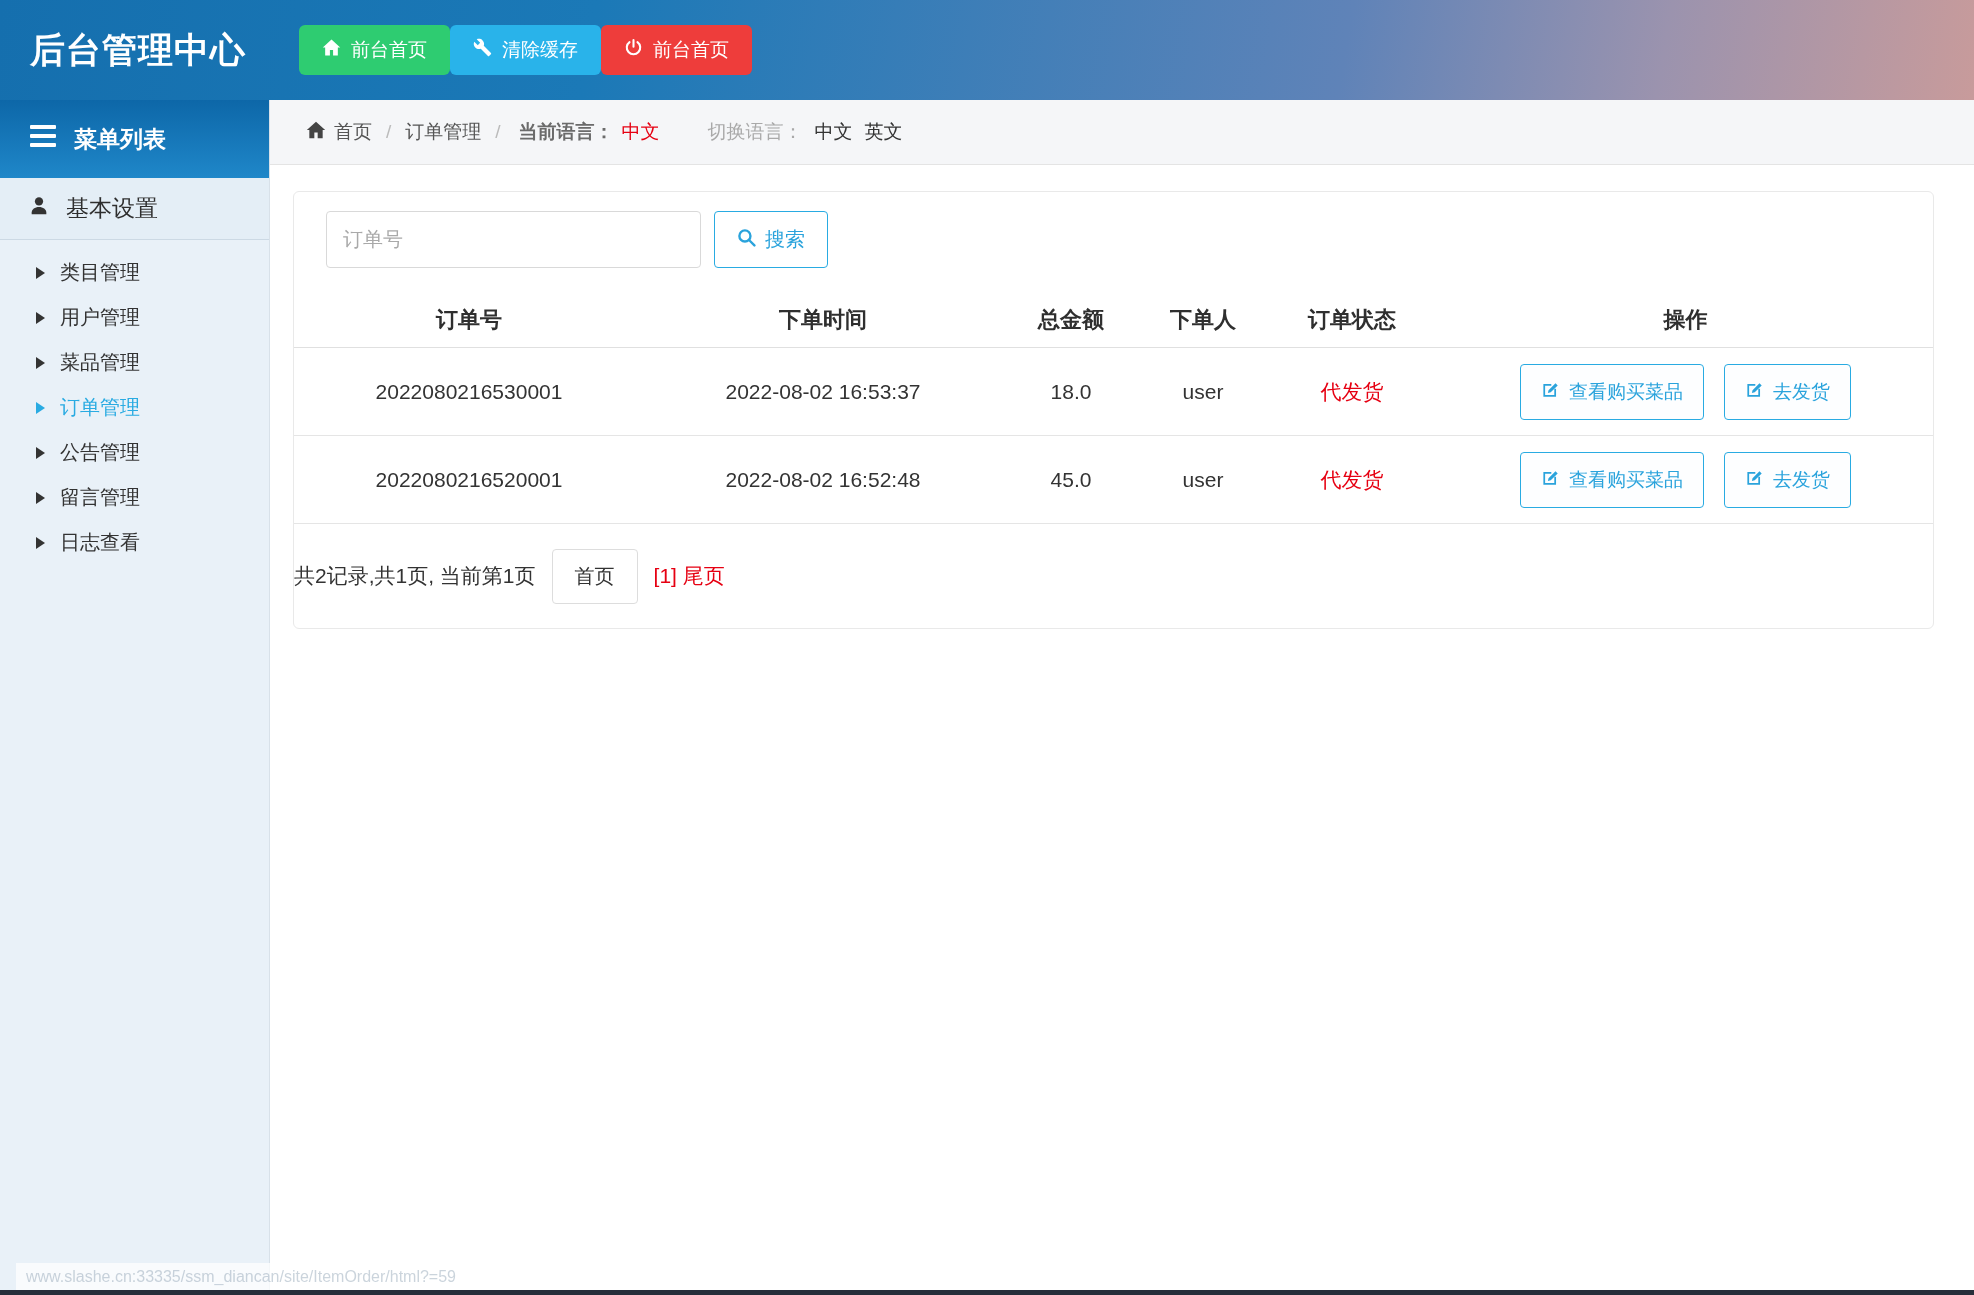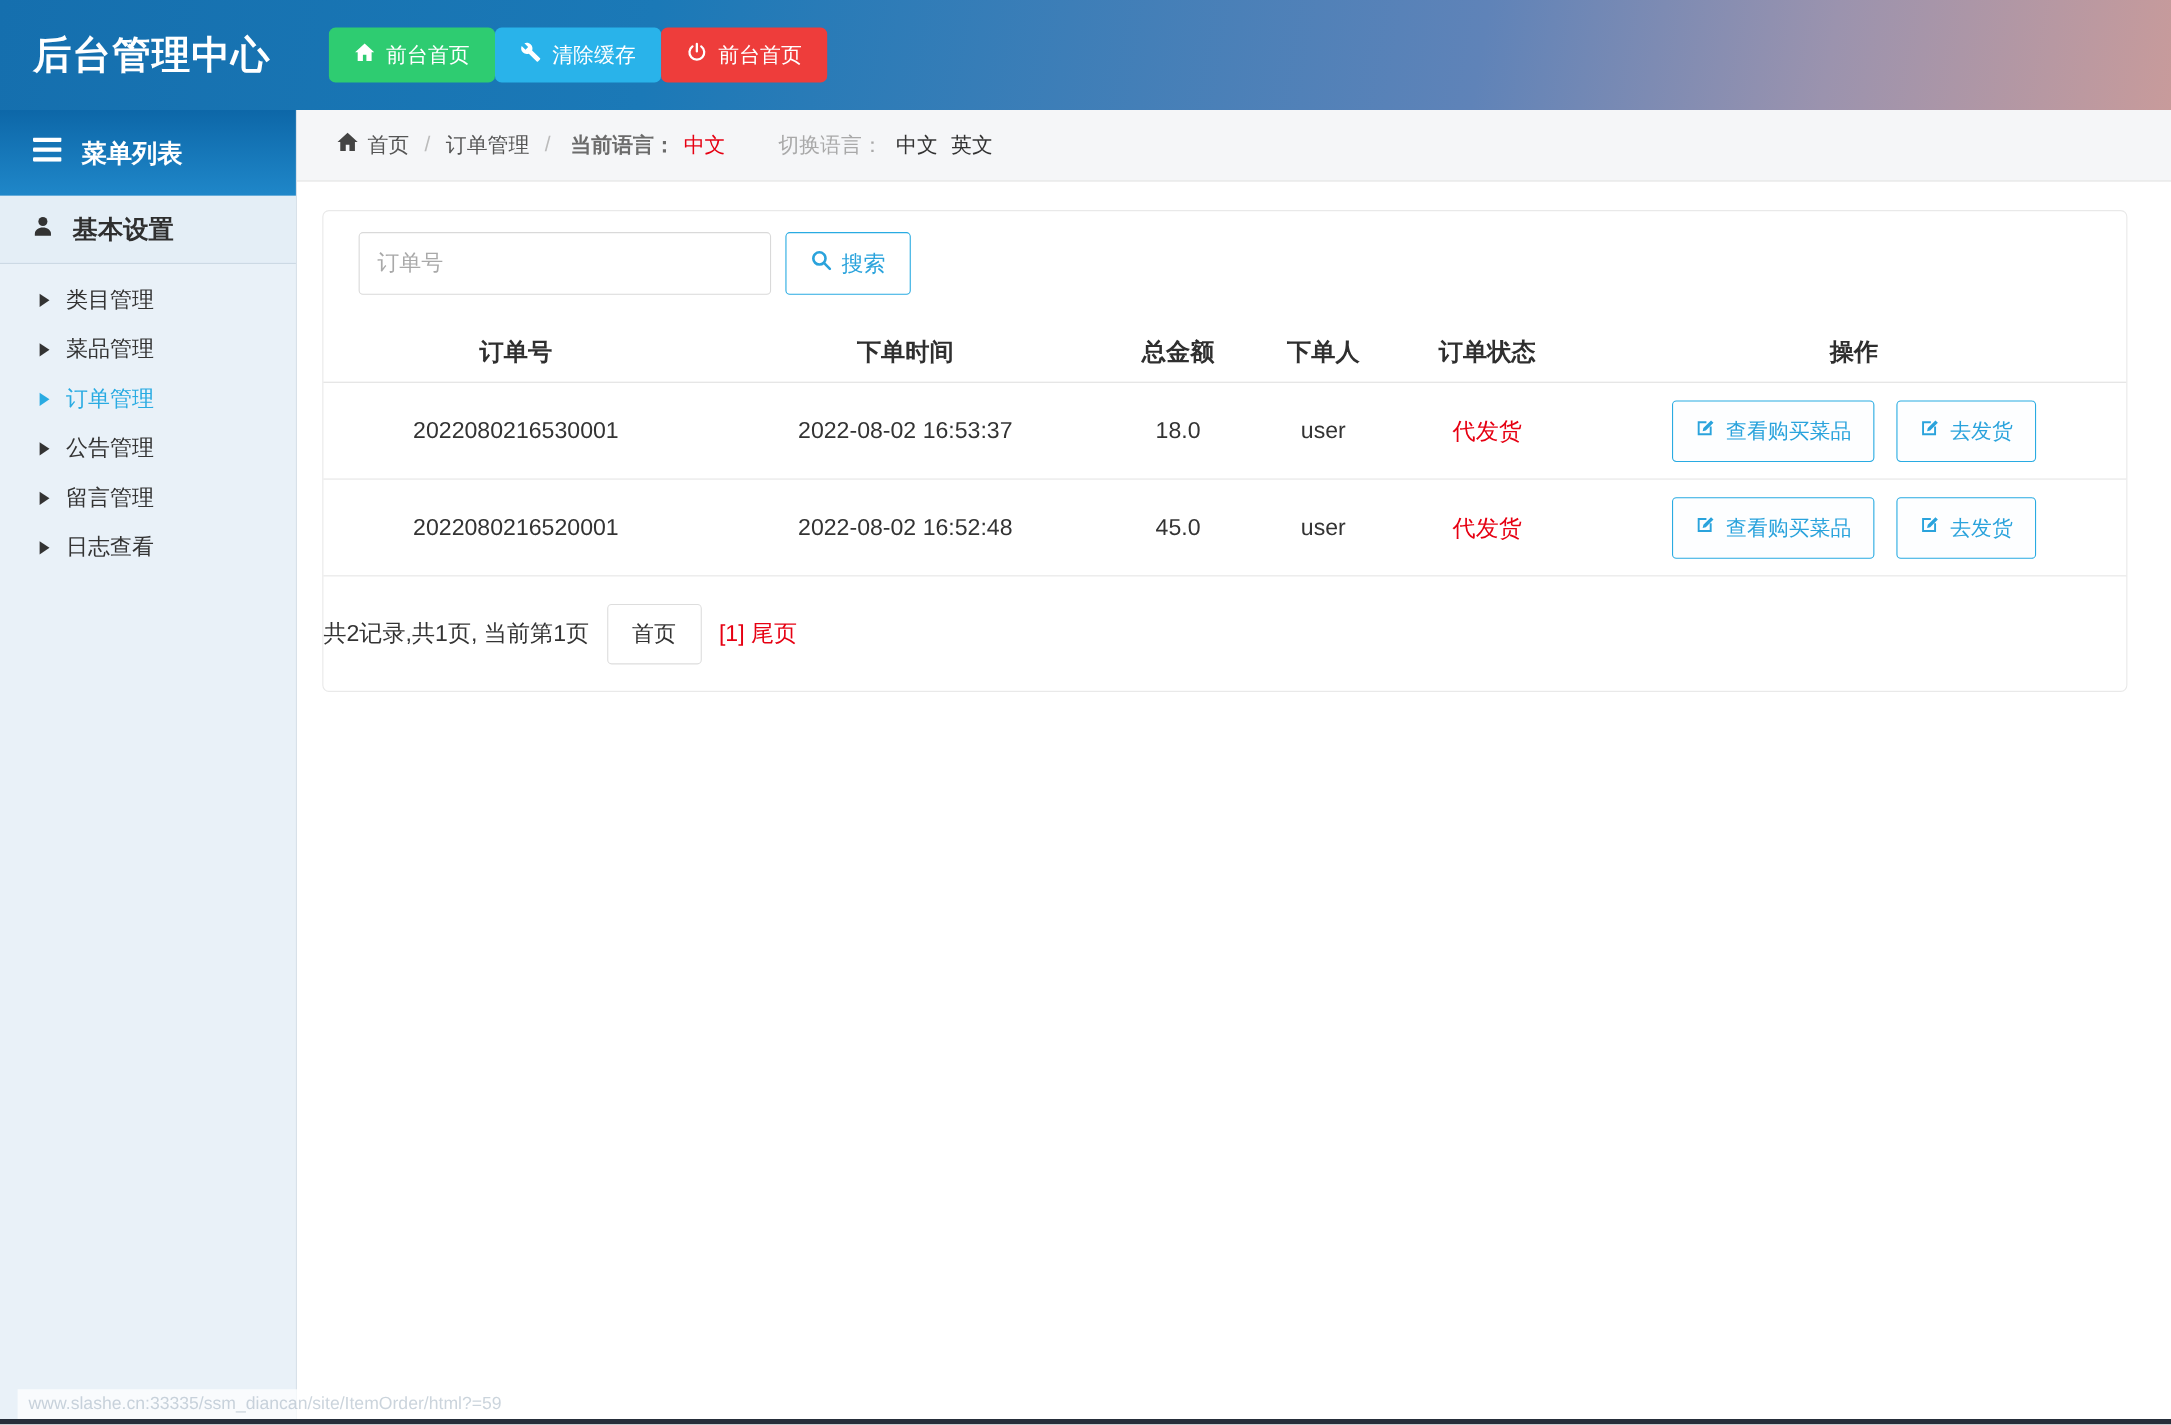--- a/index.html
+++ b/index.html
@@ -21,21 +21,21 @@
   
   .shell { display:flex; height:1190px; }
 
   
   .sidebar { width:270px; background:#e9f1f8; border-right:1px solid #d8e1e9; }
   .side-head { height:78px; display:flex; align-items:center; gap:18px; padding-left:30px;
     background:linear-gradient(180deg,#0d67a8 0%,#1f87c9 100%); color:#fff;
     font-size:23px; font-weight:bold; }
   .side-head svg { width:26px; height:22px; }
   .side-section { height:62px; display:flex; align-items:center; gap:16px; padding-left:28px;
-    color:#2f2f2f; font-size:23px; font-weight:bold; border-bottom:1px solid #ccd9e4;
+    color:#2f2f2f; font-size:23px; font-weight:normal; border-bottom:1px solid #ccd9e4;
     background:#e4eef6; }
   .side-section svg { width:22px; height:22px; fill:#333; }
   .side-list { list-style:none; padding-top:10px; }
   .side-item { height:45px; display:flex; align-items:center; padding-left:36px;
     font-size:20px; color:#333; cursor:pointer; }
   .tri { width:0; height:0; border-left:9px solid currentColor;
     border-top:6px solid transparent; border-bottom:6px solid transparent;
     margin-right:15px; display:inline-block; }
   .side-item.active { color:#29abe2; }
 
@@ -138,20 +138,24 @@
             </svg></span>
         <span>基本设置</span>
       </div>
       <ul class="side-list">
         <li class="side-item">
             <span class="tri"></span>
             <span>类目管理</span>
           </li>
         <li class="side-item">
             <span class="tri"></span>
+            <span>用户管理</span>
+          </li>
+        <li class="side-item">
+            <span class="tri"></span>
             <span>菜品管理</span>
           </li>
         <li class="side-item active">
             <span class="tri"></span>
             <span>订单管理</span>
           </li>
         <li class="side-item">
             <span class="tri"></span>
             <span>公告管理</span>
           </li>

